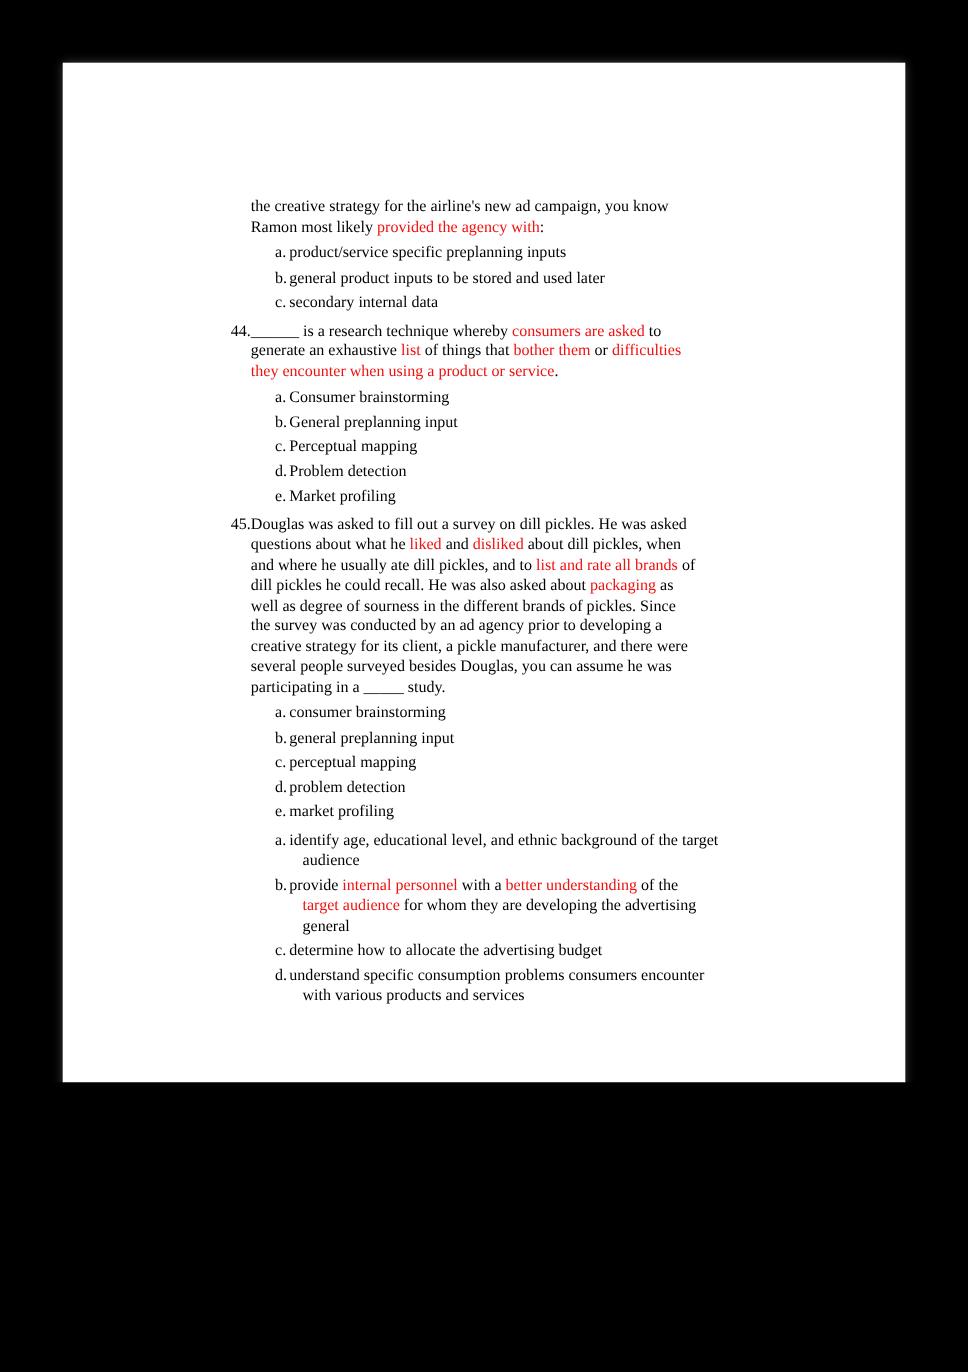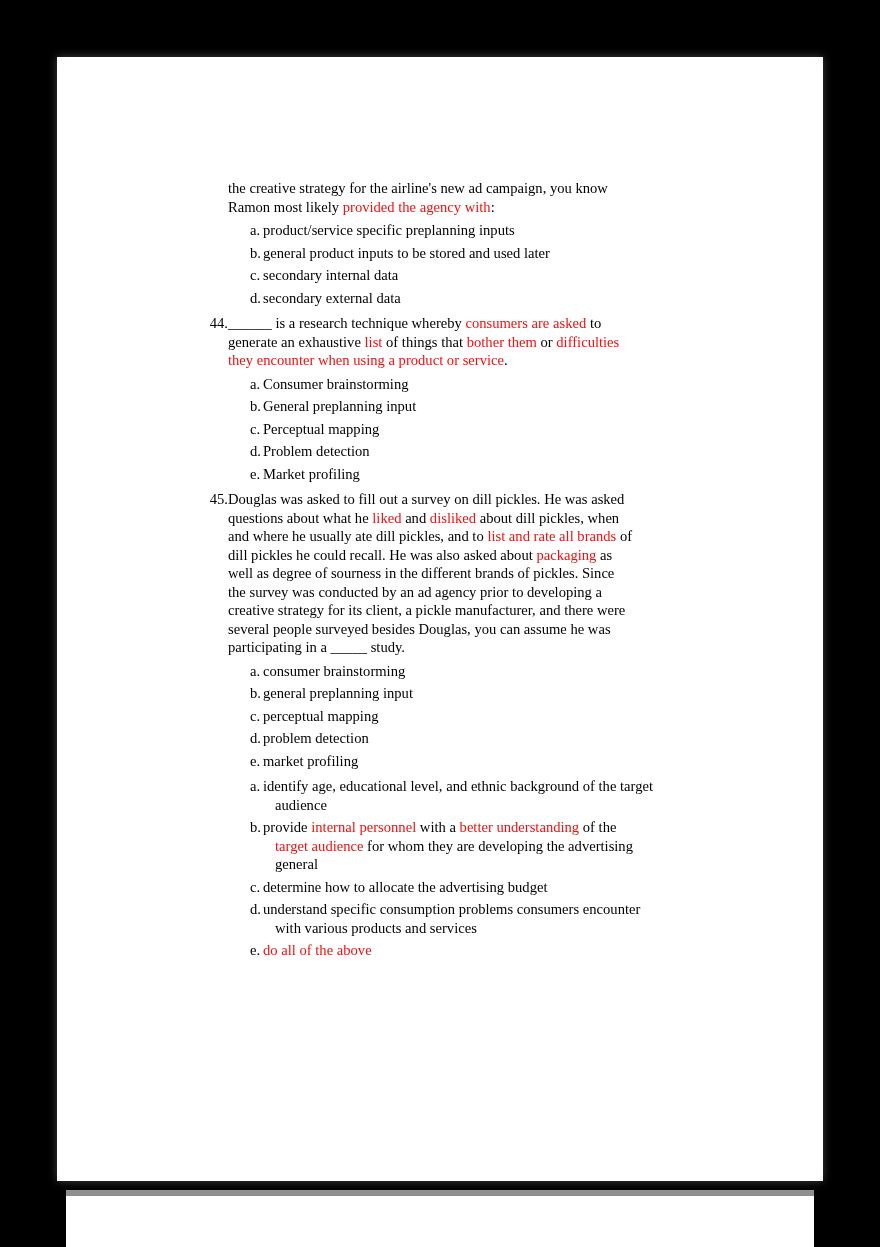--- a/index.html
+++ b/index.html
@@ -1,19 +1,19 @@
 <!DOCTYPE html>
 <html style="--red: #ef1010;"><head>
 <meta charset="utf-8">
 <style>
   html, body { margin: 0; padding: 0; background: #000; }
   .stage {
     position: relative;
     width: 880px;
-    height: 1247px;
+    height: 984px;
     background: #000;
     overflow: hidden;
     font-family: "Liberation Serif", "DejaVu Serif", serif;
   }
   .page {
     position: absolute;
     left: 57px;
     top: 57px;
     width: 766px;
     height: 1124px;
@@ -64,21 +64,20 @@
 <body>
 
 <div class="stage">
   <div class="page">
     <div class="content">
         <div class="question">
           <div class="qpara"><span class="qnum"></span><span><span>the creative strategy for the airline's new ad campaign, you know</span><br><span>Ramon most likely </span><span class="red">provided the agency with</span><span>:</span></span></div>
           <div class="option"><span class="olet">a.</span><span><span>product/service specific preplanning inputs</span></span></div>
           <div class="option"><span class="olet">b.</span><span><span>general product inputs to be stored and used later</span></span></div>
           <div class="option"><span class="olet">c.</span><span><span>secondary internal data</span></span></div>
-          <div class="option"><span class="olet">d.</span><span><span>secondary external data</span></span></div>
         </div>
         <div class="question">
           <div class="qpara"><span class="qnum">44.</span><span><span>______ is a research technique whereby </span><span class="red">consumers are asked</span><span> to</span><br><span>generate an exhaustive </span><span class="red">list</span><span> of things that </span><span class="red">bother them</span><span> or </span><span class="red">difficulties</span><br><span class="red">they encounter when using a product or service</span><span>.</span></span></div>
           <div class="option"><span class="olet">a.</span><span><span>Consumer brainstorming</span></span></div>
           <div class="option"><span class="olet">b.</span><span><span>General preplanning input</span></span></div>
           <div class="option"><span class="olet">c.</span><span><span>Perceptual mapping</span></span></div>
           <div class="option"><span class="olet">d.</span><span><span>Problem detection</span></span></div>
           <div class="option"><span class="olet">e.</span><span><span>Market profiling</span></span></div>
         </div>
         <div class="question">
@@ -87,18 +86,17 @@
           <div class="option"><span class="olet">b.</span><span><span>general preplanning input</span></span></div>
           <div class="option"><span class="olet">c.</span><span><span>perceptual mapping</span></span></div>
           <div class="option"><span class="olet">d.</span><span><span>problem detection</span></span></div>
           <div class="option"><span class="olet">e.</span><span><span>market profiling</span></span></div>
         </div>
         <div class="question">
           <div class="option"><span class="olet">a.</span><span><span>identify age, educational level, and ethnic background of the target</span><br><span>audience</span></span></div>
           <div class="option"><span class="olet">b.</span><span><span>provide </span><span class="red">internal personnel</span><span> with a </span><span class="red">better understanding</span><span> of the</span><br><span class="red">target audience</span><span> for whom they are developing the advertising</span><br><span>general</span></span></div>
           <div class="option"><span class="olet">c.</span><span><span>determine how to allocate the advertising budget</span></span></div>
           <div class="option"><span class="olet">d.</span><span><span>understand specific consumption problems consumers encounter</span><br><span>with various products and services</span></span></div>
-          <div class="option"><span class="olet">e.</span><span><span class="red">do all of the above</span></span></div>
         </div>
       </div>
   </div>
   <div class="next-page"></div>
 </div>
 
 </body></html>

